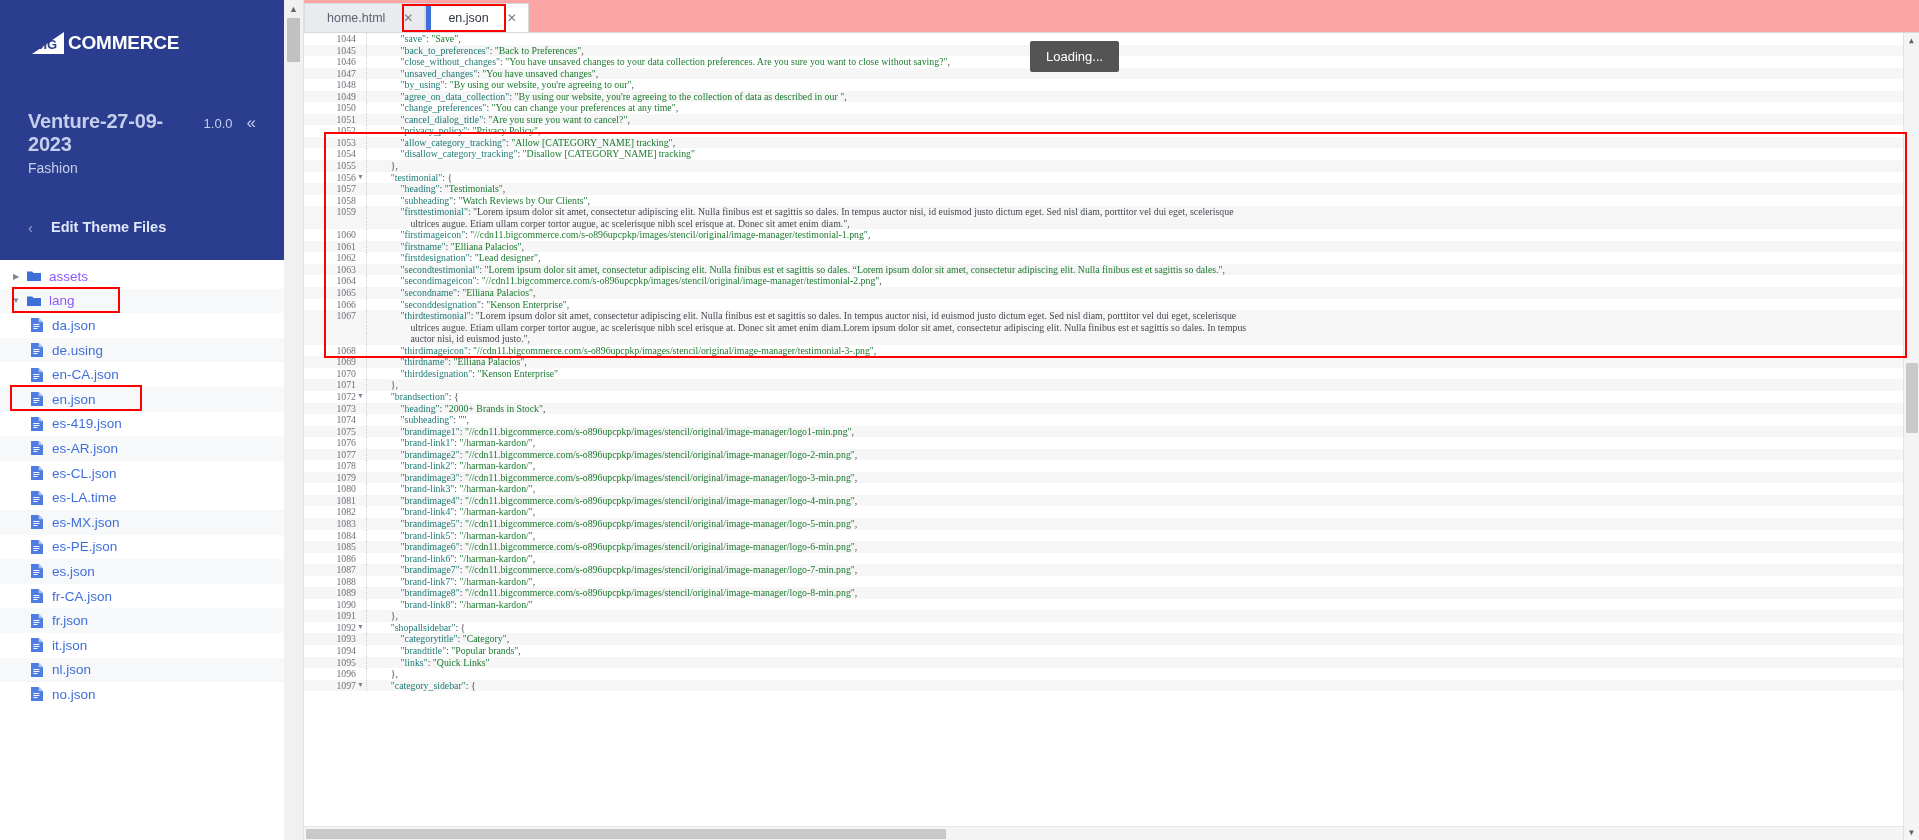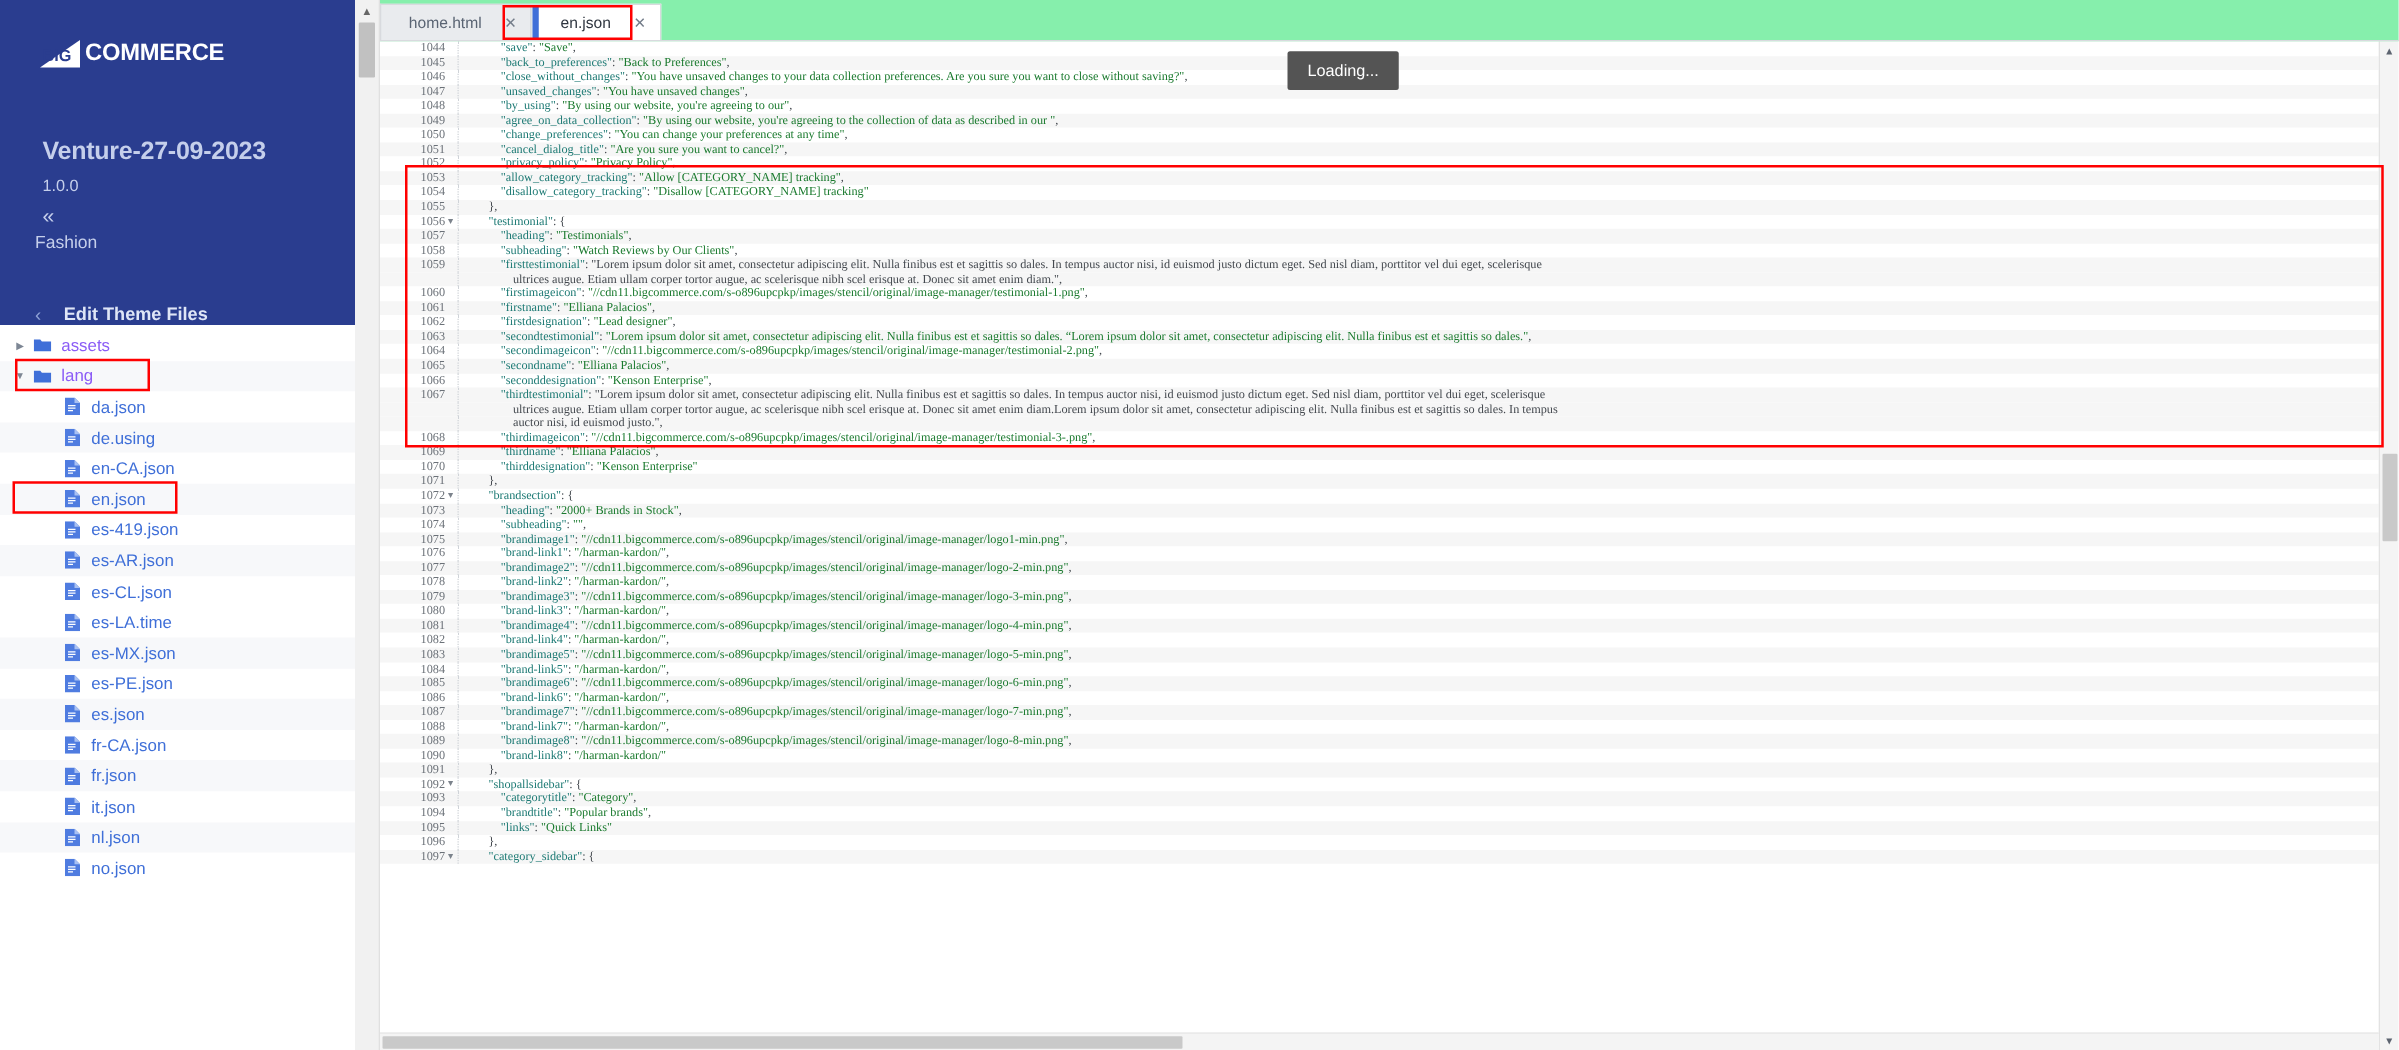--- a/index.html
+++ b/index.html
@@ -12,48 +12,48 @@
   .app { display: flex; width: 1919px; height: 840px; position: relative; }
 
   
   .leftnav { width: 284px; height: 840px; flex: 0 0 284px; display: flex; flex-direction: column; background:#ffffff; }
   .brandpanel { background:#2a3d8f; color:#fff; height: 260px; padding: 20px 28px 0 28px; position: relative; }
   .logo { display:flex; align-items:center; margin-top:8px; height:30px; }
   .logo-mark { position: relative; width: 42px; height: 26px; overflow:hidden; }
   .logo-mark svg { display:block; }
   .logo-text { font-size: 19px; font-weight: 700; letter-spacing: -0.2px; color:#fff; margin-left:-2px; }
   .theme-block { margin-top: 52px; }
-  .theme-line { display:flex; align-items:baseline; gap:8px;flex-direction:column; }
+  .theme-line { display:flex; align-items:baseline; gap:8px; }
   .theme-name { font-size: 20px; font-weight: 700; color:#c5cfeb; letter-spacing:-0.2px;}
   .theme-version { font-size: 13px; color:#c5cfeb; font-weight:400; }
   .collapse-chevrons { font-size: 17px; color:#c5cfeb; margin-left: 6px; cursor:pointer; line-height:1; }
   .theme-sub { font-size: 14px; color:#c5cfeb; margin-top: 4px; }
   .edit-row { display:flex; align-items:center; gap:18px; margin-top: 43px; }
   .edit-back { font-size: 15px; color:#8fa2d6; line-height:1; }
   .edit-label { font-size: 14.5px; font-weight: 700; color:#dfe6f7; }
 
   
   .tree { flex:1; background:#fff; overflow:hidden; padding-top: 4px;}
   .tree-row { display:flex; align-items:center; height: 24.6px; font-size: 13.5px; color:#3f6fd8; position: relative; padding-left: 8px;}
   .tree-row.alt { background:#f7f8fa; }
   .tree-row .arrow { width: 16px; text-align:center; color:#7d8694; font-size: 8px; flex:0 0 16px;}
   .tree-row .arrow.down { color:#7d8694; }
   .tree-row .ficon { flex:0 0 20px; display:flex; align-items:center; justify-content:center; }
   .tree-row .tlabel { margin-left: 5px; white-space:nowrap; }
   .tree-row.folder .tlabel { color:#8b5cf6; }
-  .tree-row.file { padding-left: 48px; }
+  .tree-row.file { padding-left: 27px; }
   .hl-box { position:absolute; border: 2.5px solid #ff0000; pointer-events:none; }
 
   
   .main { flex:1; position: relative; background:#ffffff; display:flex; flex-direction:column; }
   .scroll-col { position:absolute; left:0; top:0; width: 20px; height:840px; background:#f1f1f1; border-right:1px solid #e0e0e0; }
   .scroll-col .up-arrow { text-align:center; font-size: 9px; color:#666; padding-top: 4px; }
   .scroll-col .thumb { position:absolute; left: 3px; top: 18px; width: 13px; height: 44px; background:#c1c1c1; border-radius:1px; }
 
-  .tabbar { margin-left: 20px; height: 33px; background:#86efac; border-bottom:1px solid #d8dade; display:flex; align-items:flex-end; position:relative; z-index:3;}
+  .tabbar { margin-left: 20px; height: 33px; background:#fca5a5; border-bottom:1px solid #d8dade; display:flex; align-items:flex-end; position:relative; z-index:3;}
   .tab { display:flex; align-items:center; gap:18px; height: 29px; padding: 0 11px 0 22px; font-size: 12.5px; color:#5a6473; background:#e9ebee; border:1px solid #d8dade; border-bottom:none; position:relative;}
   .tab.active { background:#ffffff; color:#2f3640; }
   .tab .tab-mark { position:absolute; left:0; top:0; bottom:0; width:5px; background:#3f6fd8; display:none;}
   .tab.active .tab-mark { display:block; }
   .tab .tab-close { font-size: 12px; color:#737c89; cursor:pointer; }
 
   .editor { margin-left: 20px; flex:1; position:relative; overflow:hidden; background:#fff; font-family:"DejaVu Sans Mono", monospace; }
   .code-scroll { position:absolute; inset:0 16px 14px 0;font-family:Liberation Serif, serif; }
   .cline { display:flex; align-items:flex-start; min-height: 11.55px; }
   .cline.alt { background:#f6f6f6; }

